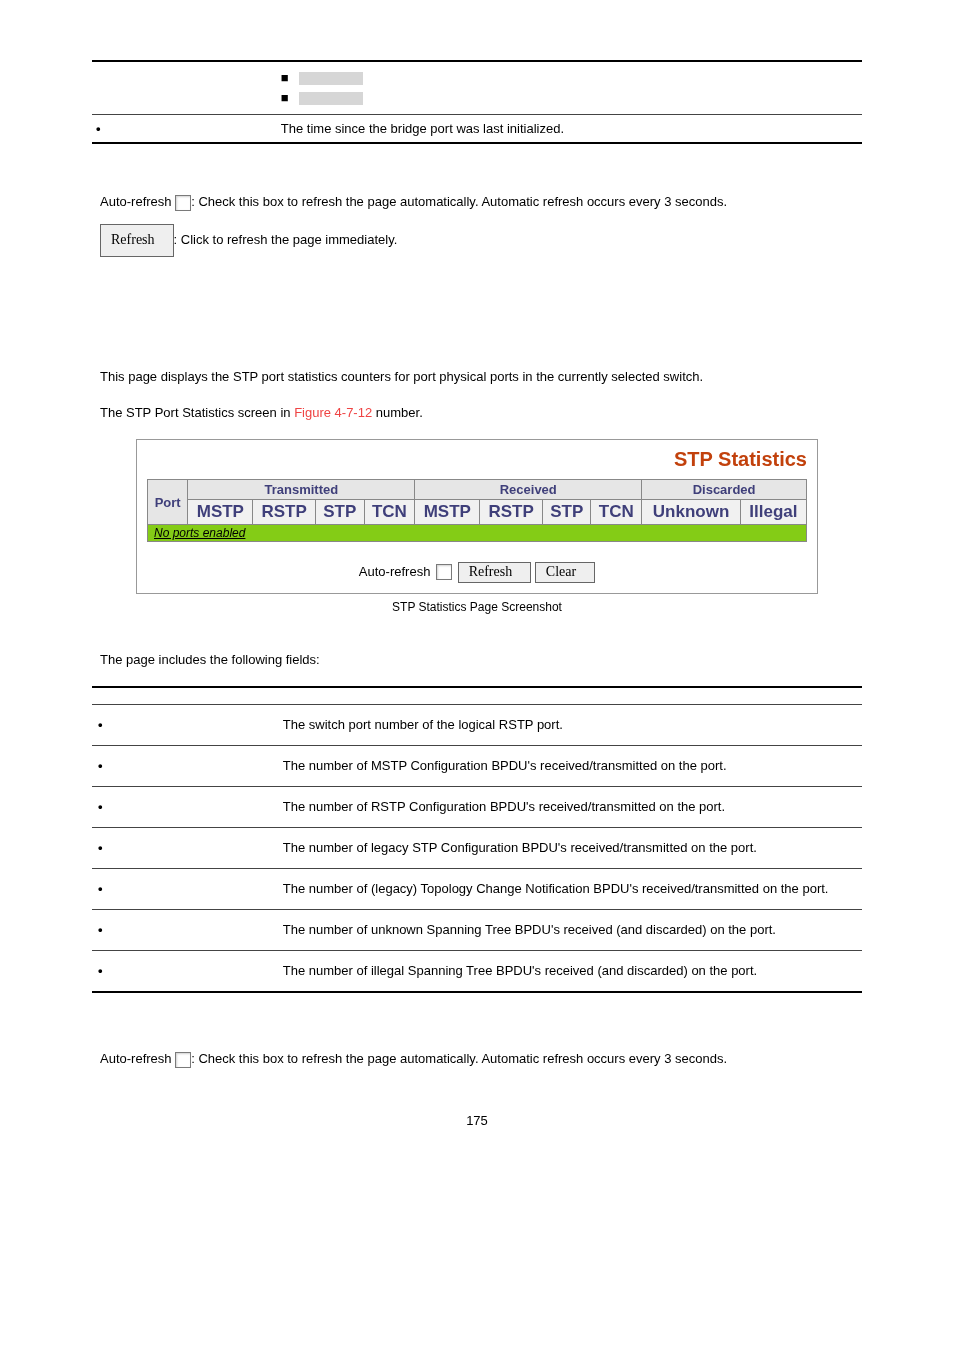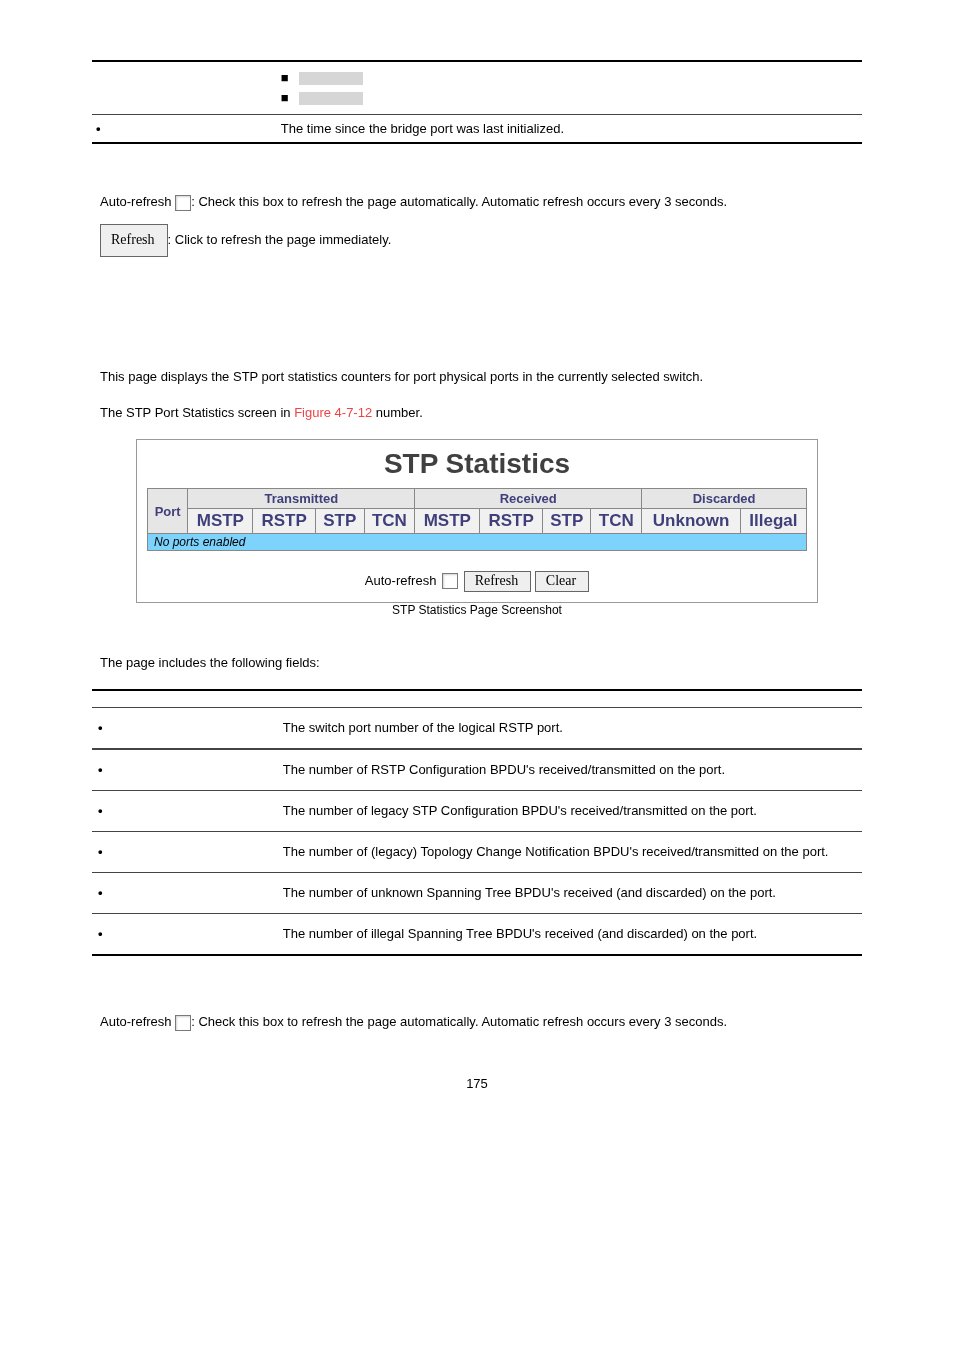--- a/index.html
+++ b/index.html
@@ -57,64 +57,65 @@
     vertical-align: middle;
     box-shadow: inset 1px 1px 2px rgba(0,0,0,.18);
   }
 
   .btn-inline {
     display: inline-block;
     border: 1px solid #666;
     background: #efefef;
     font-family: "Times New Roman", serif;
     font-size: 14px;
-    padding: 1px 12px 2px 10px;
+    padding: 1px 18px 2px 10px;
     vertical-align: middle;
     cursor: pointer;
   }
 
   .stp-box {
     border: 1px solid #999;
     padding: 6px 10px 10px 10px;
     width: 660px;
     margin: 0 auto;
   }
   .stp-title {
-    text-align: center;
+    text-align: right;
     font-family: Arial, Helvetica, sans-serif;
     font-weight: bold;
-    font-size: 28px;
-    color: #404040;
+    font-size: 20px;
+    color: #c2410c;
     margin: 2px 0 8px 0;
   }
   table.stp {
     border-collapse: collapse;
     width: 100%;
   }
   table.stp th, table.stp td {
     border: 1px solid #888;
     font-family: Verdana, Arial, sans-serif;
   }
   table.stp th { padding: 2px 4px; }
   .hdr { background: #e6e6e6; color: #3f3f7a; font-weight: bold; }
   .sub { background: #f1f1f1; color: #3f3f7a; font-weight: bold; font-size: 17px; }
   .noports {
     font-style: italic;
     text-align: left;
     padding-left: 6px;
-    background: #7dd3fc;
+    background: #84cc16;
     font-weight: normal;
     color: #000;
     font-family: Verdana, Arial, sans-serif;
     font-size: 12px;
+    text-decoration: underline;
   }
   .stp-controls { text-align: center; margin-top: 20px; font-family: Verdana, Arial, sans-serif; font-size: 13px;}
   .stp-controls .checkbox-img { margin: 0 2px 2px 2px; }
 
-  .caption { text-align: center; font-size: 12px; }
+  .caption { text-align: center; font-size: 12px; margin-top: 6px; }
 
   table.fields { width: 100%; border-collapse: collapse; }
   table.fields td, table.fields th { padding: 0; }
   .fcell { padding: 8px 6px; line-height: 24px; }
   .fleft { width: 24%; }
   .fb::before { content: "•"; display:inline-block; width:18px; font-weight:bold; }
 
   .link { color: #ef4444; }
   .page-num { text-align: center; margin-top: 40px; font-size: 13px; }
 </style>
@@ -249,20 +250,28 @@
       <td>
             <div class="fcell">The switch port number of the logical RSTP port.</div>
           </td>
     </tr>
     <tr>
           <td colspan="2">
             <hr class="hr-thin">
           </td>
         </tr>
     <tr>
+      <td class="fleft">
+            <div class="fcell fb"></div>
+          </td>
+      <td>
+            <div class="fcell">The number of MSTP Configuration BPDU's received/transmitted on the port.</div>
+          </td>
+    </tr>
+    <tr>
           <td colspan="2">
             <hr class="hr-thin">
           </td>
         </tr>
     <tr>
       <td class="fleft">
             <div class="fcell fb"></div>
           </td>
       <td>
             <div class="fcell">The number of RSTP Configuration BPDU's received/transmitted on the port.</div>

